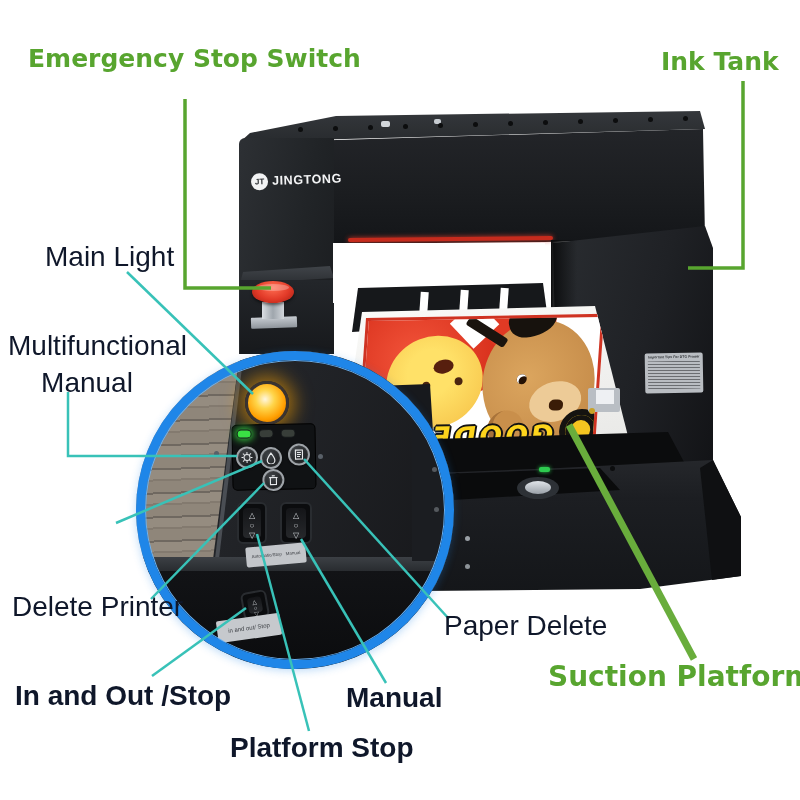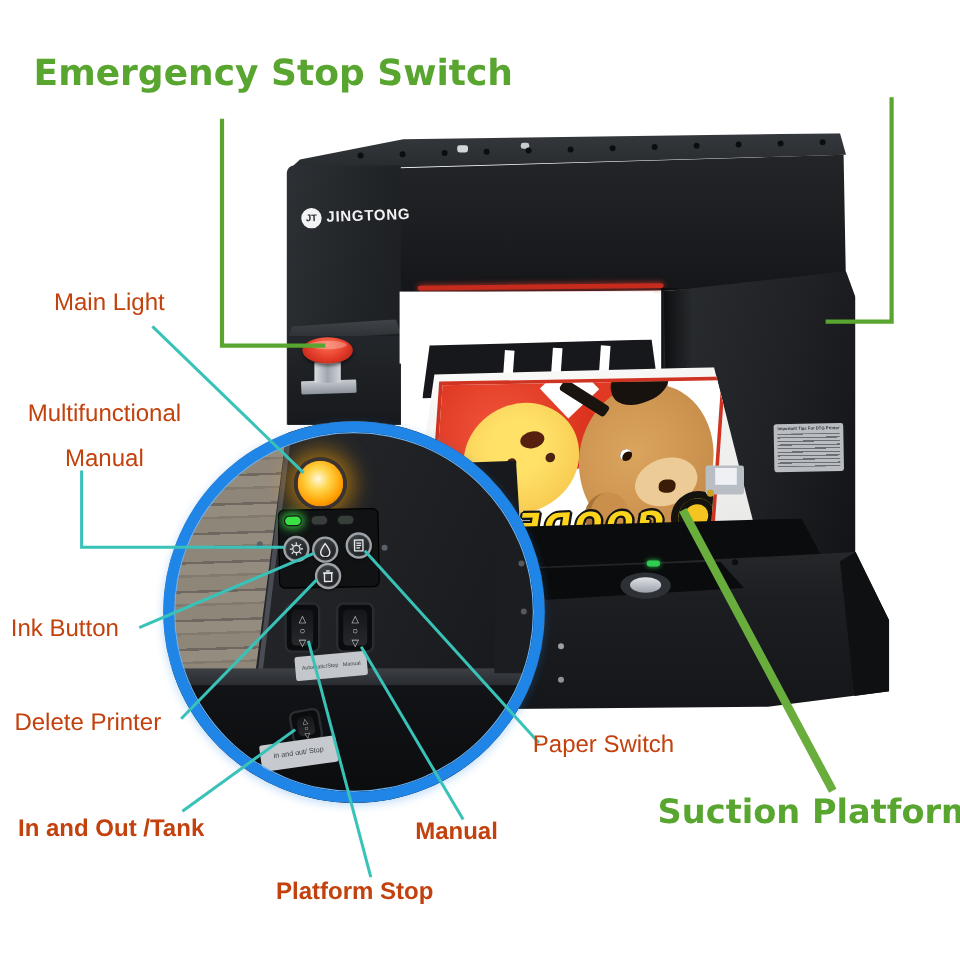--- a/index.html
+++ b/index.html
@@ -1,21 +1,21 @@
 <!DOCTYPE html>
 <html><head>
 <meta charset="utf-8">
 <style>
   html,body{margin:0;padding:0;background:#fff;}
   #stage{position:relative;width:800px;height:800px;background:#ffffff;overflow:hidden;
          font-family:"Liberation Sans",sans-serif;}
   #stage *{position:absolute;box-sizing:border-box;}
-  .lbl{color:#c2410c;font-size:20px;white-space:nowrap;}
+  .lbl{color:#0f172a;font-size:28px;white-space:nowrap;}
   .lbl.bold{font-weight:bold;}
-  .green-lbl{font-family:"DejaVu Sans",sans-serif;font-weight:bold;color:#58a52f;font-size:30px;white-space:nowrap;}
+  .green-lbl{font-family:"DejaVu Sans",sans-serif;font-weight:bold;color:#58a52f;font-size:25px;white-space:nowrap;}
   .scr{width:5px;height:5px;border-radius:50%;background:#0c0d0e;}
   .dot{border-radius:50%;}
   .callouts{left:0;top:0;pointer-events:none;}
   .mag-txt{font-family:"Liberation Sans",sans-serif;color:#3c3f44;text-align:center;}
   .rocker{background:#0b0c0e;border:2px solid #292c30;border-radius:6px;}
   .rocker .inner{position:absolute;left:4px;top:4px;right:4px;bottom:4px;border-radius:4px;
       background:linear-gradient(180deg,#141518,#26282b);color:#ccd0d4;text-align:center;
       font-size:8px;line-height:10px;padding-top:3px;letter-spacing:0;}
   .pbtn{width:22px;height:22px;border-radius:50%;border:2px solid #9ea3a8;
       background:radial-gradient(circle at 40% 35%,#43474b,#1b1d1f 75%);
@@ -266,23 +266,23 @@
       <path d="M386,683 L301,539"></path>
     </g>
     <g fill="none" stroke="#58a52f" stroke-width="3.5">
       <path d="M185,99 L185,288 L271,288"></path>
       <path d="M743,81 L743,268 L688,268"></path>
     </g>
     <path d="M569,425 L694,659" fill="none" stroke="#69ad3c" stroke-width="7"></path>
   </svg>
 
   <div class="green-lbl" style="left:28px;top:44px;">Emergency Stop Switch</div>
+  <div class="green-lbl" style="left:661px;top:47px;">Ink Tank</div>
   <div class="lbl" style="left:45px;top:241px;">Main Light</div>
   <div class="lbl" style="left:8px;top:327px;width:158px;text-align:center;line-height:37px;white-space:pre-line;">Multifunctional
 Manual</div>
-  <div class="lbl" style="left:9px;top:513px;">Ink Button</div>
   <div class="lbl" style="left:12px;top:591px;">Delete Printer</div>
-  <div class="lbl" style="left:444px;top:610px;">Paper Switch</div>
-  <div class="lbl bold" style="left:15px;top:680px;">In and Out /Tank</div>
+  <div class="lbl" style="left:444px;top:610px;">Paper Delete</div>
+  <div class="lbl bold" style="left:15px;top:680px;">In and Out /Stop</div>
   <div class="lbl bold" style="left:346px;top:682px;">Manual</div>
   <div class="lbl bold" style="left:230px;top:732px;">Platform Stop</div>
   <div class="green-lbl" style="left:548px;top:660px;font-size:28px;">Suction Platform</div>
 </div>
 
 </body></html>

